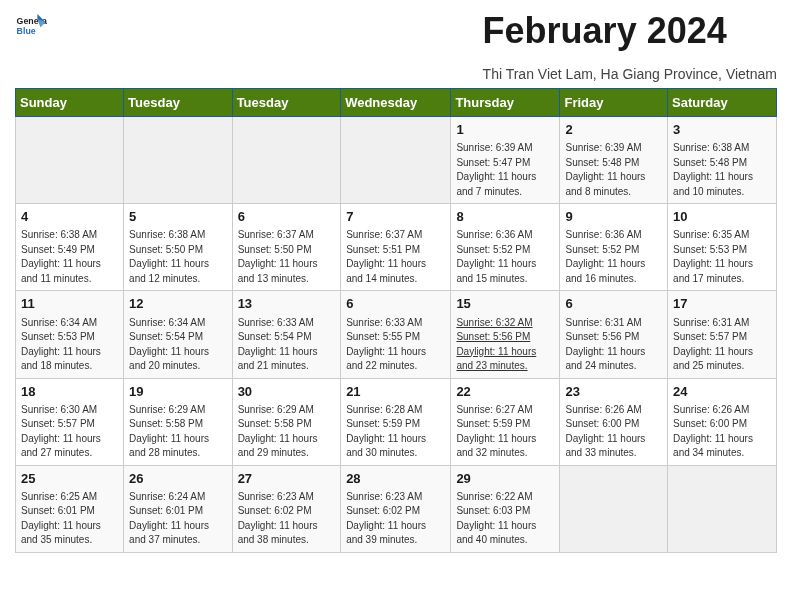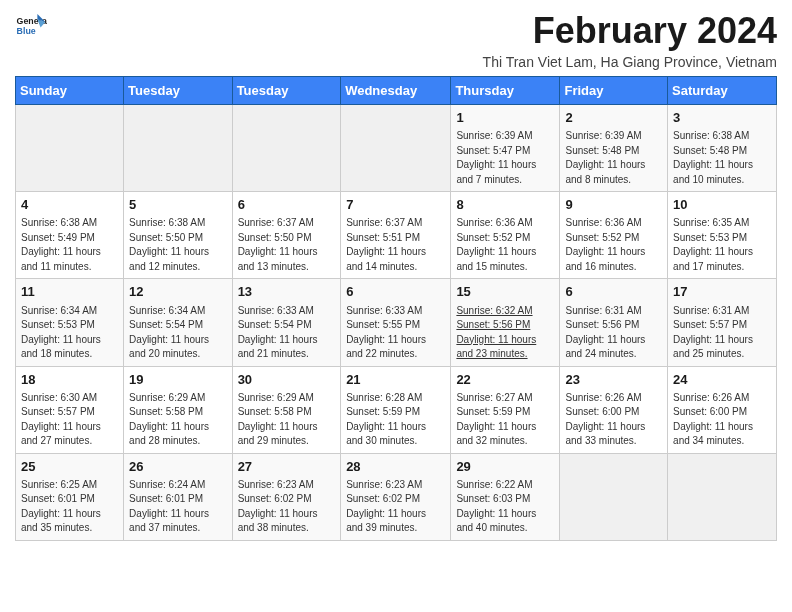--- a/index.html
+++ b/index.html
@@ -5,28 +5,28 @@
     * { box-sizing: border-box; margin: 0; padding: 0; }
     body { font-family: Arial, sans-serif; background: #fff; width: 792px; height: 612px; overflow: hidden; }
     
     .page { width: 792px; min-height: 612px; background: #fff; padding: 10px 15px; }
     
     .header { display: flex; justify-content: space-between; align-items: flex-start; margin-bottom: 6px; }
     
     .logo { display: flex; align-items: center; gap: 4px; }
     .logo-icon { width: 32px; height: 32px; }
     
-    .title-section { text-align: right; }
+    .title-section { text-align: left; }
     .main-title { font-size: 36px; font-weight: bold; color: #1a1a1a; }
-    .subtitle { font-size: 14px; color: #444; margin-top: 2px; }
+    .subtitle { font-size: 14px; color: #444; margin-top: 14px; }
     
     .calendar { width: 100%; border-collapse: collapse; }
     
     .calendar thead th {
-      background: #3b82f6;
+      background: #4d7c0f;
       color: #fff;
       font-size: 13px;
       font-weight: bold;
       padding: 6px 4px;
       text-align: left;
       border: 1px solid #1a5a9a;
     }
     
     .calendar tbody td {
       vertical-align: top;

